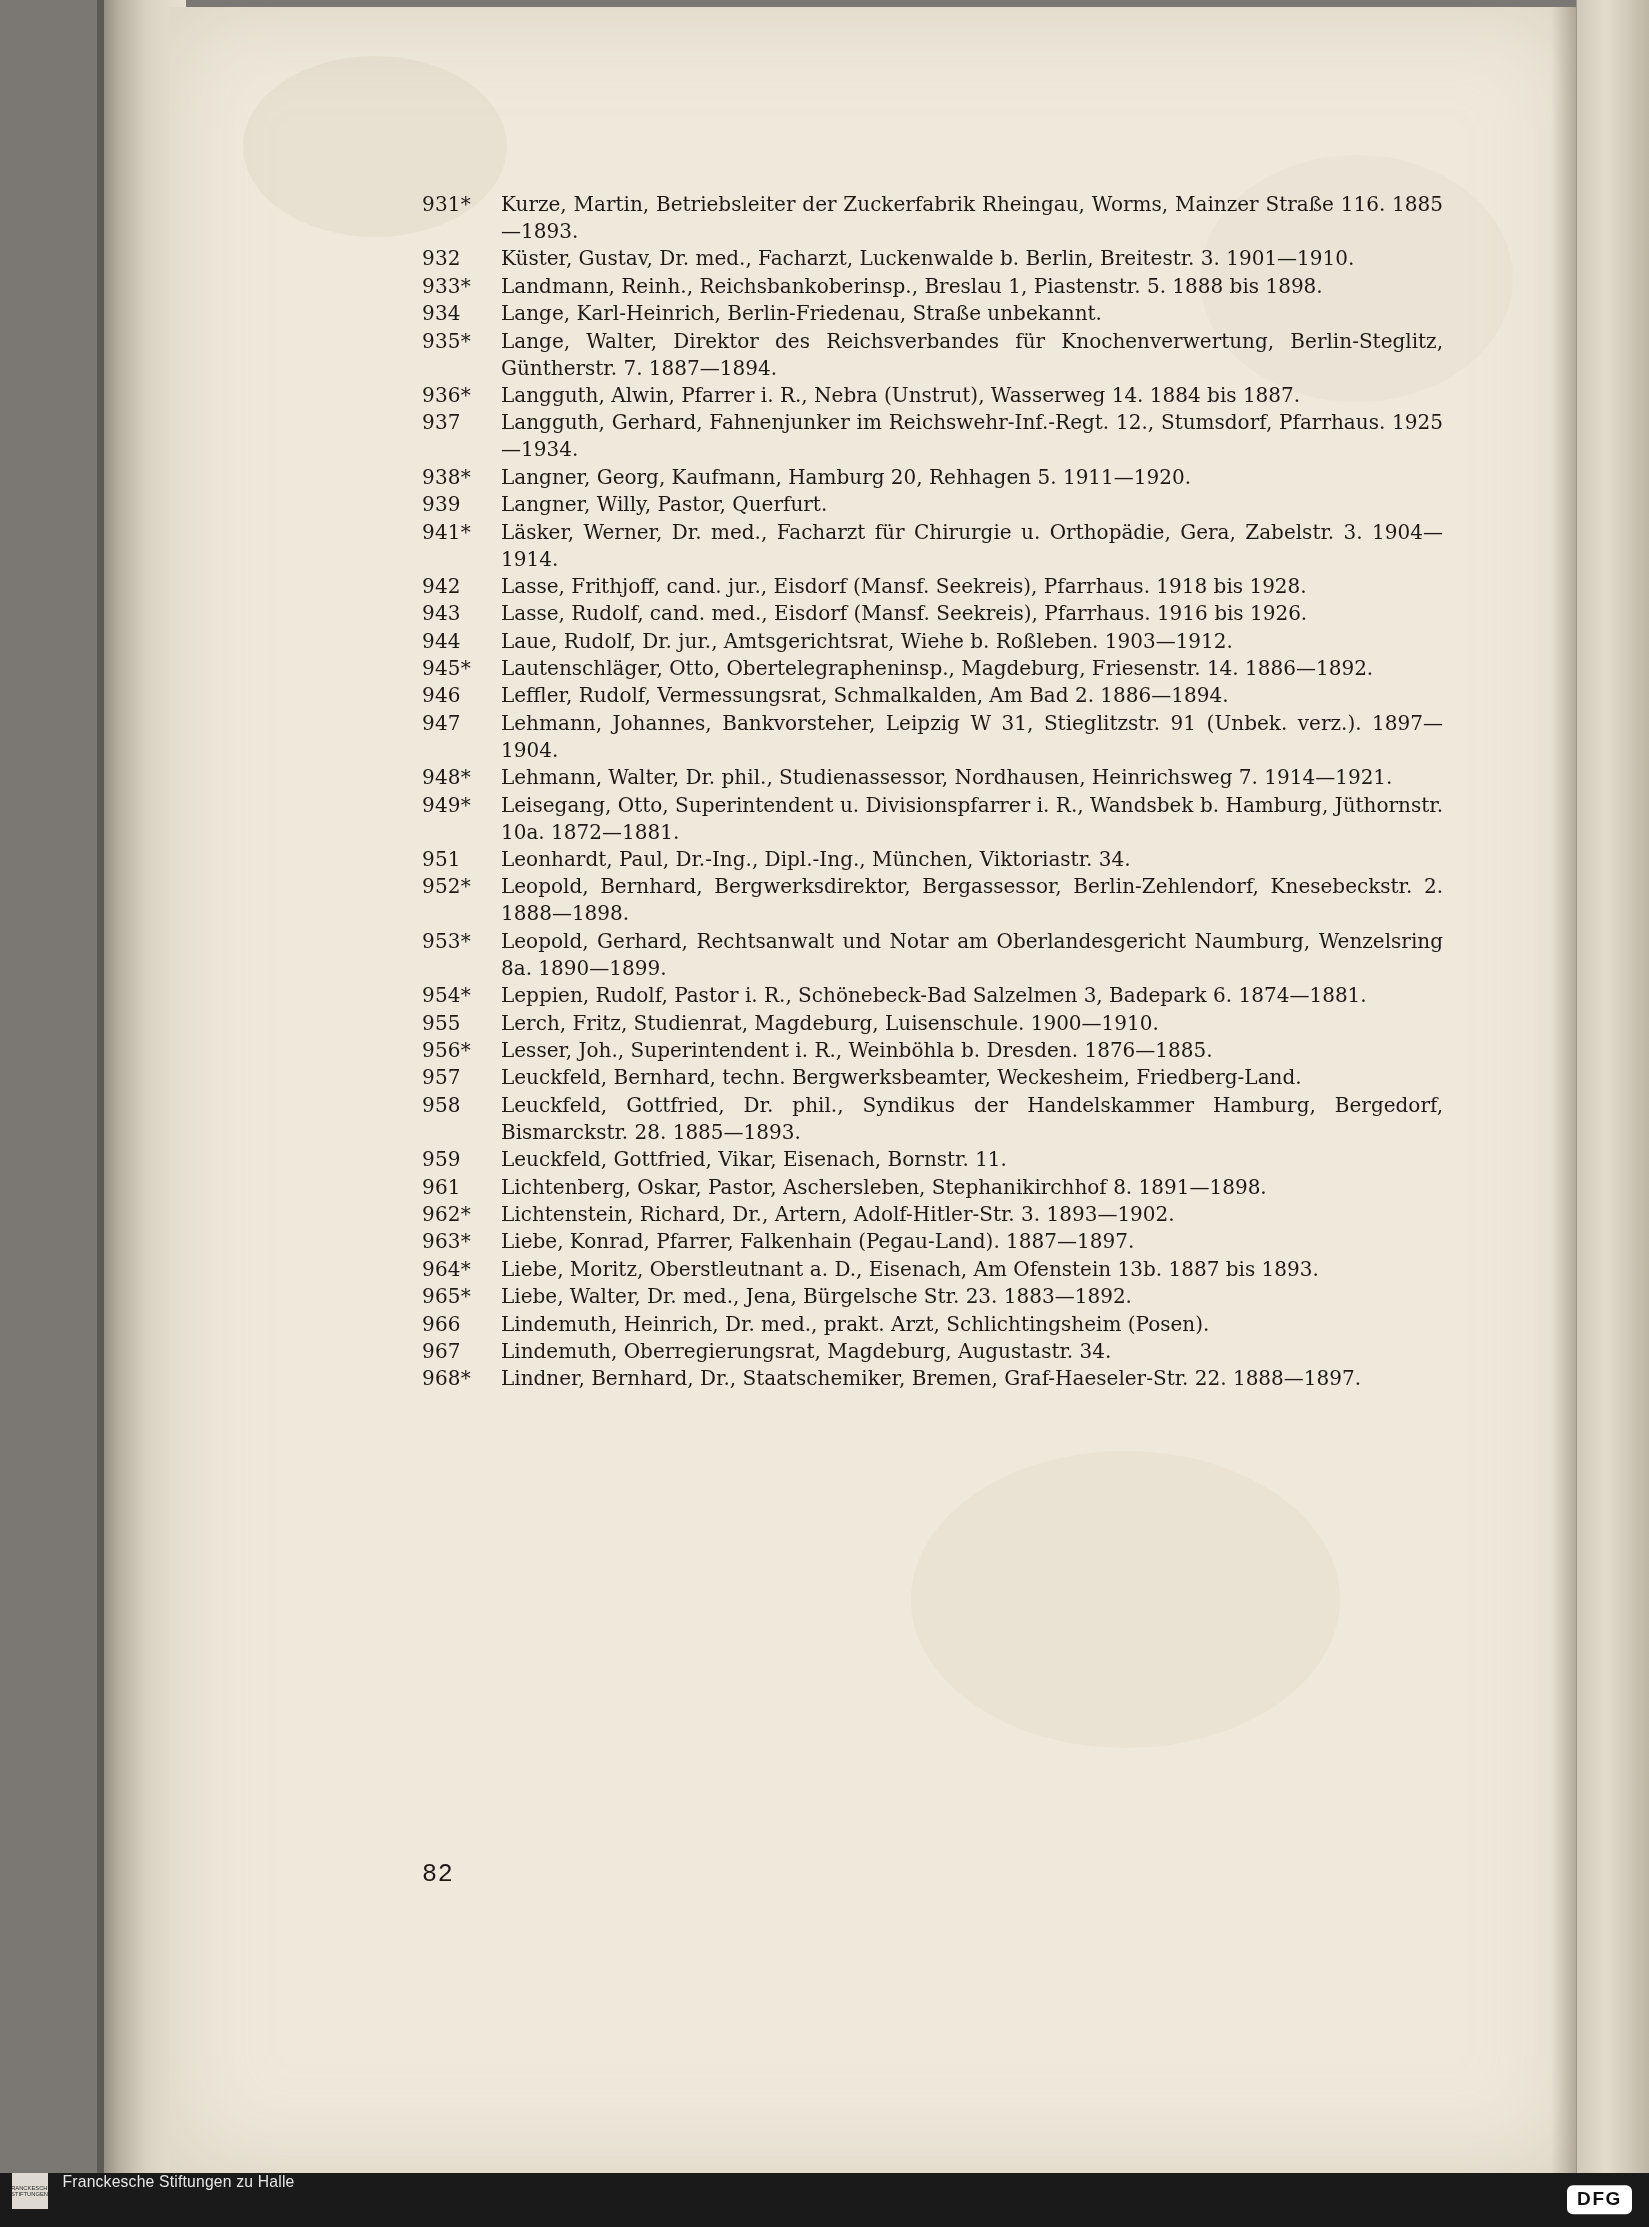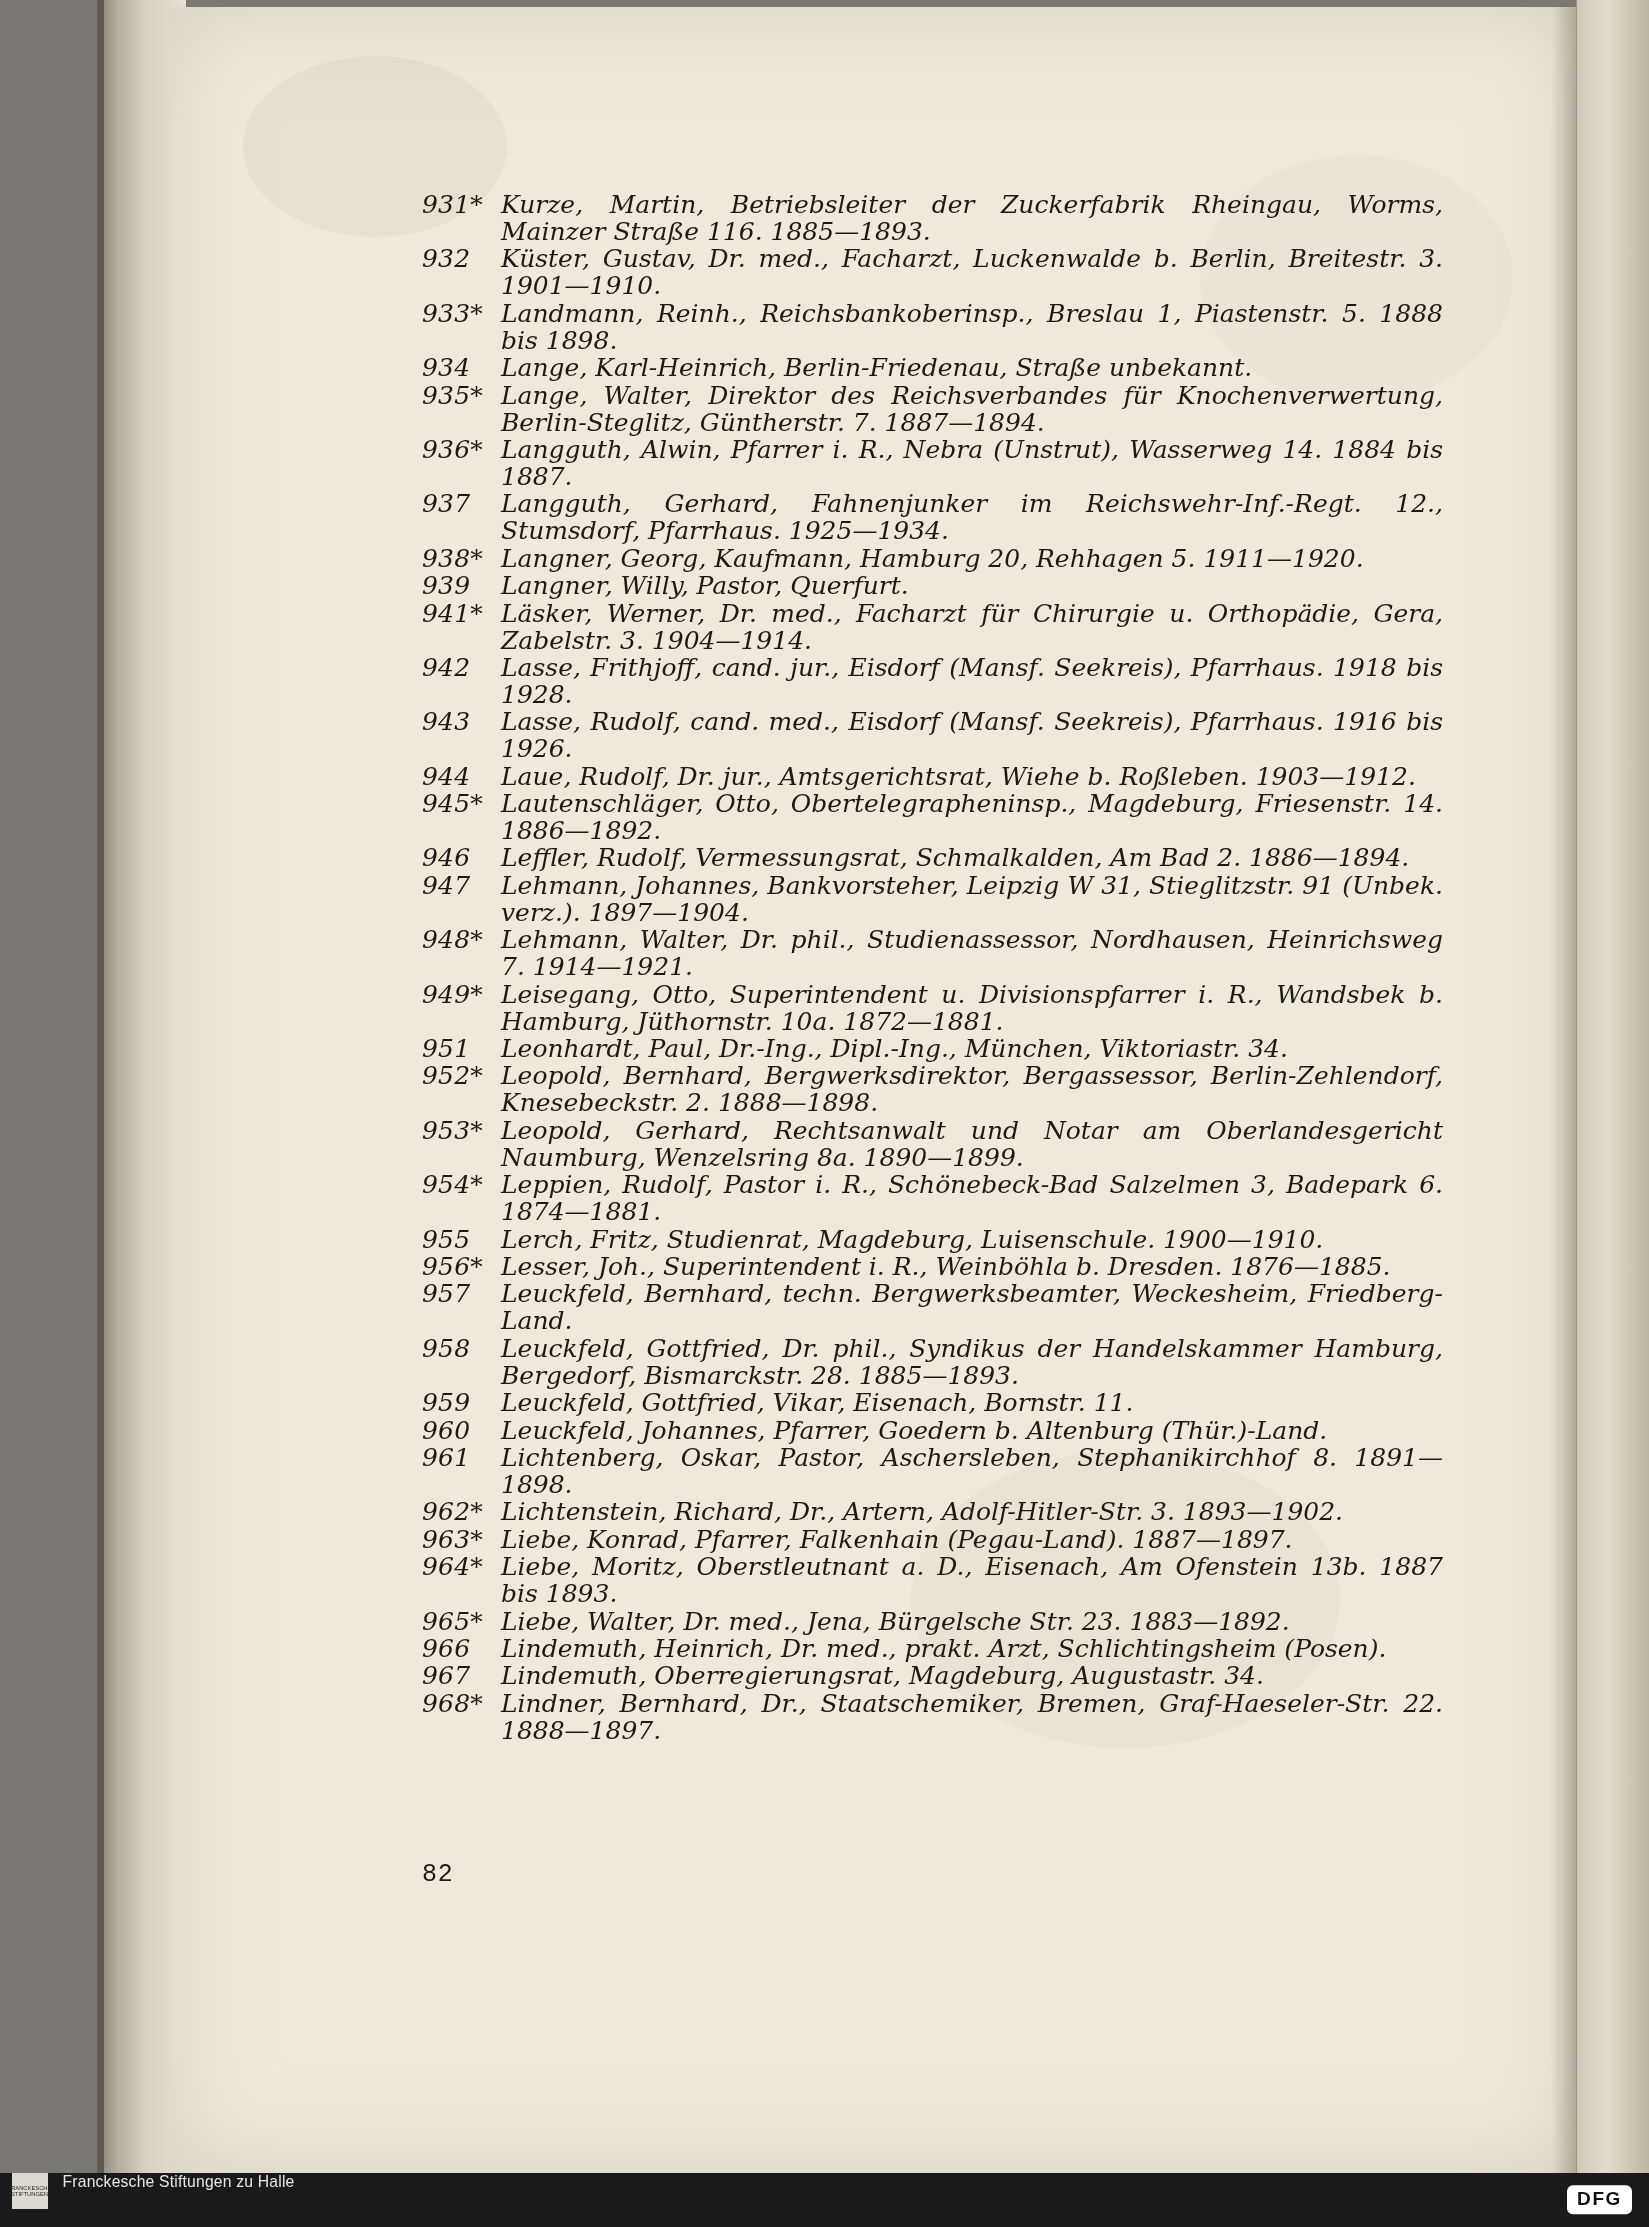--- a/index.html
+++ b/index.html
@@ -76,29 +76,28 @@
   
   .textblock {
     position: absolute;
     left: 422px;
     top: 191px;
     width: 1021px;
     color: #1d1a16;
     font-family: "DejaVu Serif", serif;
   }
   .entry {
-    font-size: 25px;
+    font-size: 20px;
     line-height: 27px;
     margin: 0 0 0.4px 0;
     text-align: justify;
     text-indent: 0;
     padding-left: 79px;
     position: relative;
     white-space: normal;
-    font-style: italic;
   }
   .entry .num {
     position: absolute;
     left: 0;
     top: 0;
     width: 76px;
     text-align: left;
     letter-spacing: 0.2px;
   }
   
@@ -283,24 +282,20 @@
       </p>
       <p class="entry">
         <span class="num">958</span>
         <span class="body">Leuckfeld, Gottfried, Dr. phil., Syndikus der Handelskammer Hamburg, Bergedorf, Bismarckstr. 28.  1885—1893.</span>
       </p>
       <p class="entry">
         <span class="num">959</span>
         <span class="body">Leuckfeld, Gottfried, Vikar, Eisenach, Bornstr. 11.</span>
       </p>
       <p class="entry">
-        <span class="num">960</span>
-        <span class="body">Leuckfeld, Johannes, Pfarrer, Goedern b. Altenburg (Thür.)-Land.</span>
-      </p>
-      <p class="entry">
         <span class="num">961</span>
         <span class="body">Lichtenberg, Oskar, Pastor, Aschersleben, Stephanikirchhof 8.  1891—1898.</span>
       </p>
       <p class="entry">
         <span class="num">962*</span>
         <span class="body">Lichtenstein, Richard, Dr., Artern, Adolf-Hitler-Str. 3.   1893—1902.</span>
       </p>
       <p class="entry">
         <span class="num">963*</span>
         <span class="body">Liebe, Konrad, Pfarrer, Falkenhain (Pegau-Land).  1887—1897.</span>

